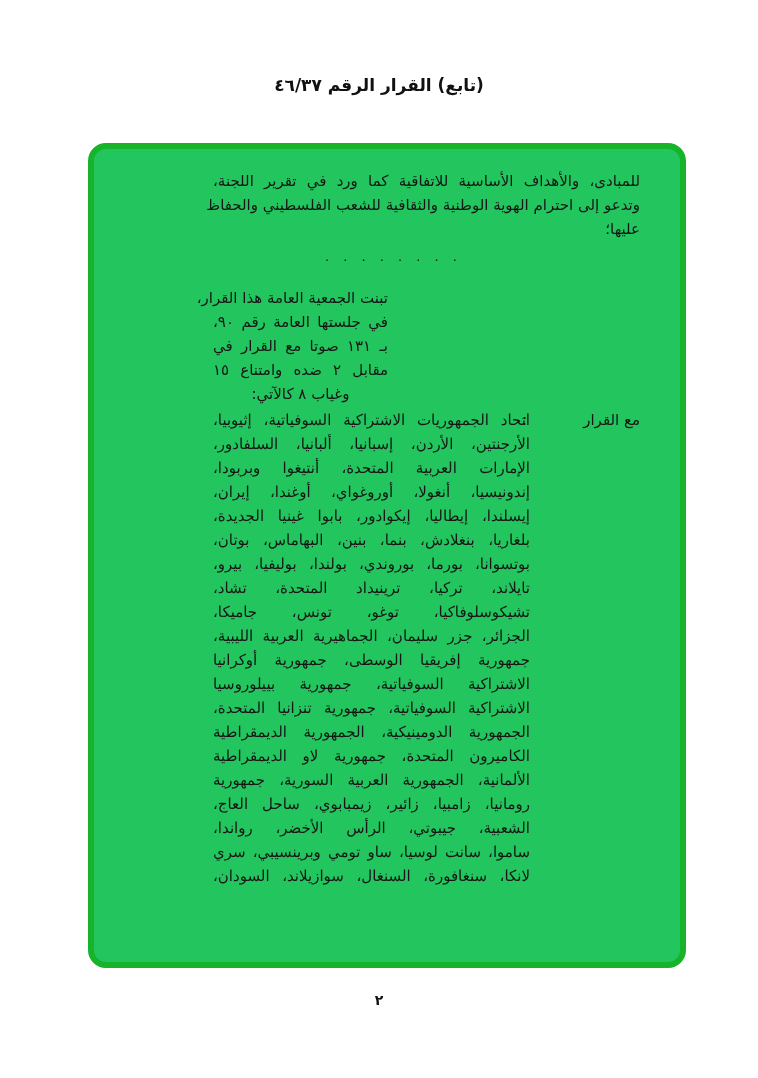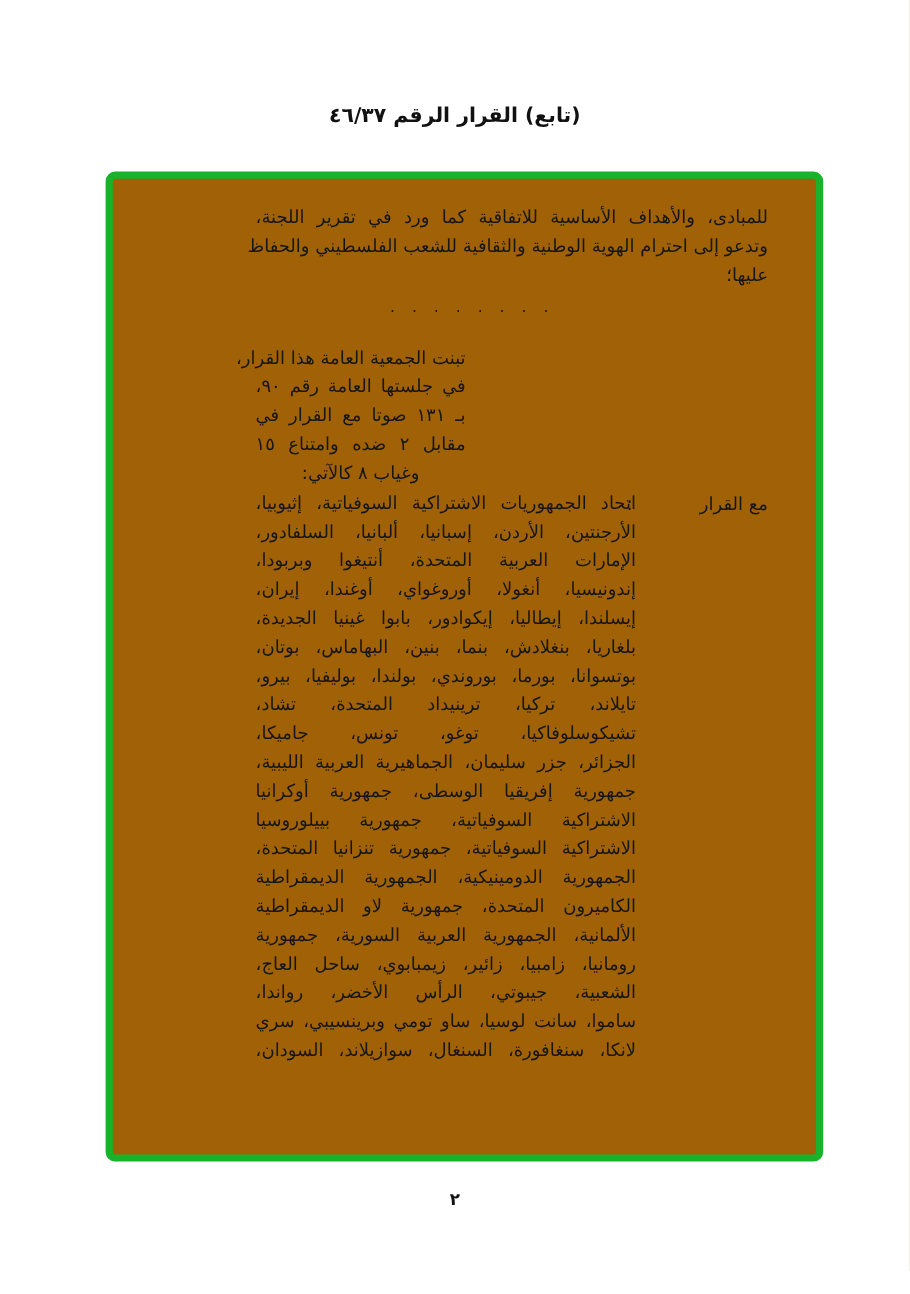--- a/index.html
+++ b/index.html
@@ -17,21 +17,20 @@
     color: #111111;
   }
   
   .header {
     position: absolute;
     top: 74px;
     left: 0;
     width: 758px;
     text-align: center;
     direction: rtl;
-    margin-top: 12px;
   }
   .res-title {
     font-size: 17px;
     font-weight: bold;
     line-height: 22px;
     letter-spacing: 0.5px;
   }
   .source-line {
     margin-top: 7px;
     font-size: 11px;
@@ -41,22 +40,22 @@
   }
   
   .frame {
     position: absolute;
     left: 88px;
     top: 143px;
     width: 598px;
     height: 825px;
     box-sizing: border-box;
     border: 6px solid #16b32b;
-    border-radius: 8px;
-    background: #a16207;
+    border-radius: 18px;
+    background: #22c55e;
   }
   
   .content {
     position: absolute;
     top: 20px;
     right: 40px;
     width: 427px;
     direction: rtl;
     font-size: 15px;
     line-height: 24px;

